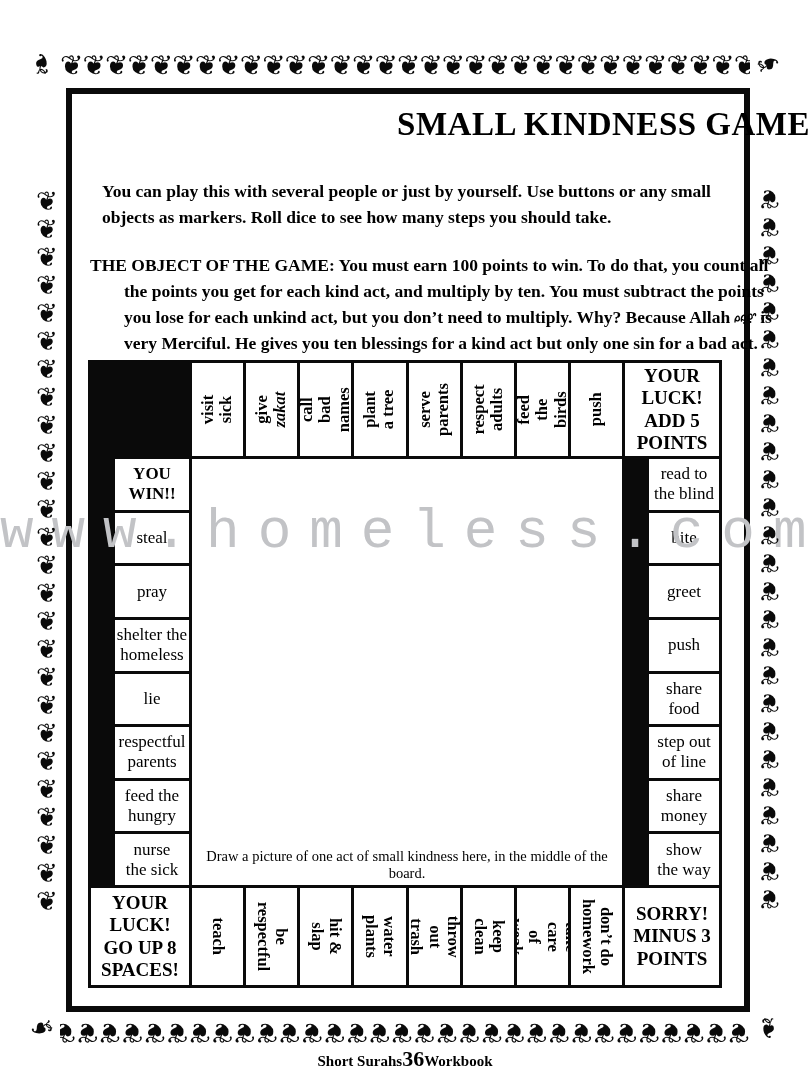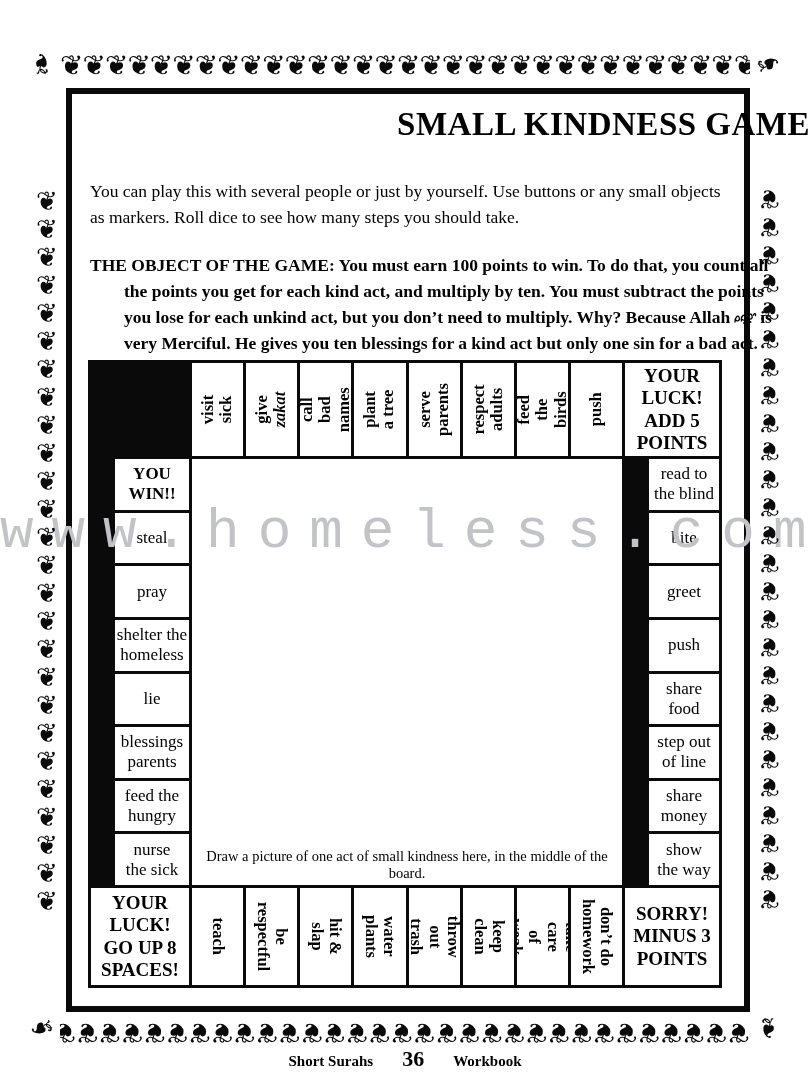--- a/index.html
+++ b/index.html
@@ -27,22 +27,22 @@
   .corner-tr { left:748px; top:44px; transform:rotate(170deg) scaleX(-1); }
   .corner-bl { left:22px; top:1008px; transform:rotate(-10deg) scaleX(-1); }
   .corner-br { left:748px; top:1008px; transform:rotate(80deg); }
 
   .inner-frame { position:absolute; left:66px; top:88px; width:672px; height:912px;
                  border:6px solid #0a0a0a; z-index:1; }
 
   
   .title { position:absolute; left:0; top:106px; width:810px; text-align:right;
            font-size:33px; font-weight:bold; letter-spacing:0.5px; margin:0; z-index:2; }
-  .intro { position:absolute; left:90px; top:160px; width:644px;
-           font-size:17.5px; font-weight:normal; line-height:26px; z-index:2; }
+  .intro { position:absolute; left:102px; top:160px; width:644px;
+           font-size:17.5px; font-weight:bold; line-height:26px; z-index:2; }
   .object { position:absolute; left:90px; top:234px; width:650px;
             font-size:17.5px; font-weight:bold; line-height:26px;
             padding-left:34px; text-indent:-34px; z-index:2; }
   .honorific-svg { margin:0 3px; vertical-align:-2px; }
 
   
   .board { position:absolute; left:88px; top:360px; width:634px; height:628px;
            box-sizing:border-box; background:#0a0a0a; border:3px solid #0a0a0a;
            display:grid; gap:3px; z-index:2;
            grid-template-columns:98px repeat(8, 1fr) 94px;
@@ -63,21 +63,21 @@
   .center-note { font-size:14.5px; padding-bottom:3px; }
 
   
   .watermark { position:absolute; left:0; top:500px; width:810px; text-align:center;
                font-family:"Liberation Mono", monospace; font-size:56px; line-height:64px;
                letter-spacing:0.32em; color:#c2c3c6; z-index:5; white-space:nowrap;
                pointer-events:none; }
 
   
   .footer { position:absolute; left:0; top:1046px; width:810px; display:flex;
-            justify-content:center; align-items:baseline; gap:29px;
+            justify-content:center; align-items:baseline; gap:0;
             font-weight:bold; z-index:2; }
   .footer .small { font-size:15px; }
   .footer .pagenum { font-size:22px; }
 </style>
 </head>
 <body>
 
 <div class="page">
 
   <div class="band band-h band-top">❦❦❦❦❦❦❦❦❦❦❦❦❦❦❦❦❦❦❦❦❦❦❦❦❦❦❦❦❦❦❦</div>
@@ -135,21 +135,21 @@
 ADD 5
 POINTS</div>
 
     <div class="cell side-cell corner-cell" style="grid-area:2/1">YOU
 WIN!!</div>
     <div class="cell side-cell" style="grid-area:3/1">steal</div>
     <div class="cell side-cell" style="grid-area:4/1">pray</div>
     <div class="cell side-cell" style="grid-area:5/1">shelter the
 homeless</div>
     <div class="cell side-cell" style="grid-area:6/1">lie</div>
-    <div class="cell side-cell" style="grid-area:7/1">blessings
+    <div class="cell side-cell" style="grid-area:7/1">respectful
 parents</div>
     <div class="cell side-cell" style="grid-area:8/1">feed the
 hungry</div>
     <div class="cell side-cell" style="grid-area:9/1">nurse
 the sick</div>
 
     <div class="cell side-cell" style="grid-area:2/10">read to
 the blind</div>
     <div class="cell side-cell" style="grid-area:3/10">bite</div>
     <div class="cell side-cell" style="grid-area:4/10">greet</div>

